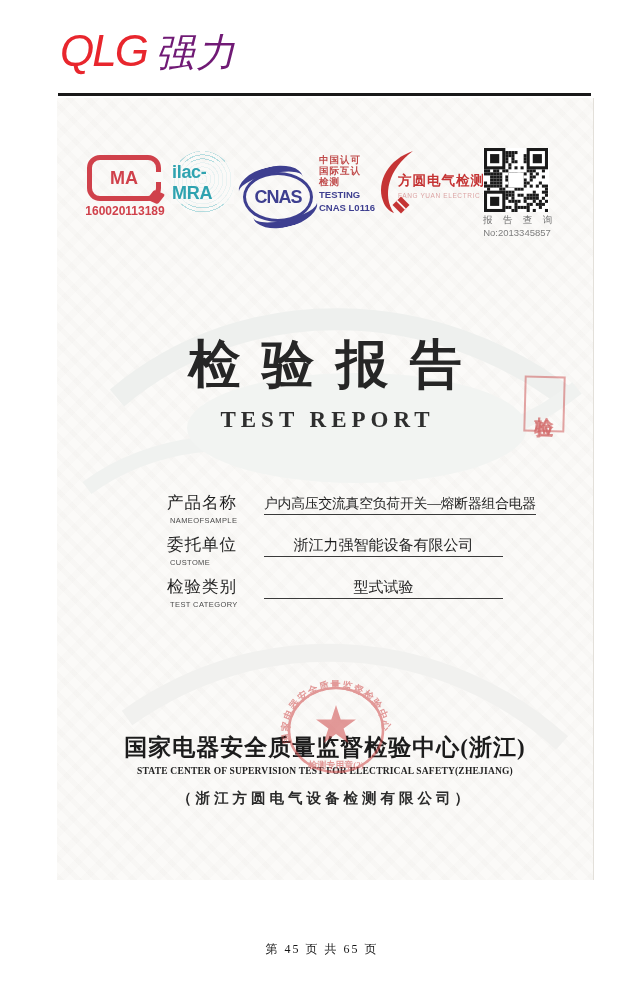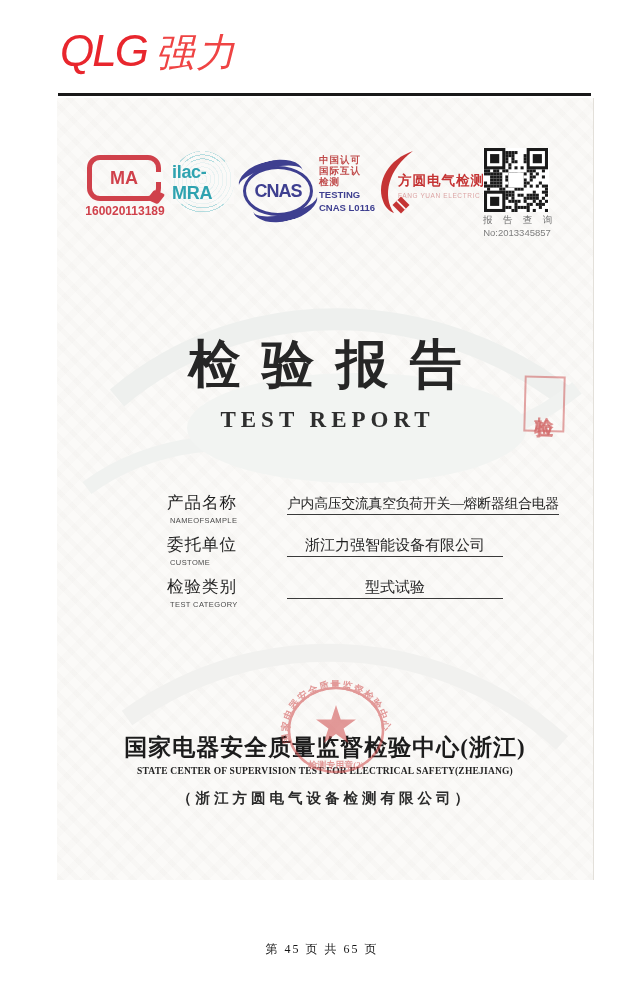--- a/index.html
+++ b/index.html
@@ -4,21 +4,21 @@
 <style>
   * { margin:0; padding:0; box-sizing:border-box; }
   html,body { width:644px; height:1000px; background:#ffffff; overflow:hidden;
     font-family:"Liberation Serif","DejaVu Serif",serif; }
   .canvas { position:relative; width:644px; height:1000px; background:#fff; }
 
   
   .brand { position:absolute; left:60px; top:26px; display:flex; align-items:baseline;
     font-family:"Liberation Sans","DejaVu Sans",sans-serif; font-style:italic; font-weight:400; }
   .brand .latin { color:#e8262d; font-size:44px; letter-spacing:-2px; }
-  .brand .cn { color:#ef4444; font-size:39px; margin-left:8px; letter-spacing:2px; }
+  .brand .cn { color:#701a75; font-size:39px; margin-left:8px; letter-spacing:2px; }
   .hrule { position:absolute; left:58px; top:93px; width:533px; height:3px; background:#191919; }
 
   
   .paper { position:absolute; left:57px; top:98px; width:537px; height:782px;
     background-color:#fbfaf8;
     background-image:
       repeating-linear-gradient(45deg, rgba(120,112,100,0.022) 0 5px, rgba(0,0,0,0) 5px 13px),
       repeating-linear-gradient(-45deg, rgba(120,112,100,0.016) 0 7px, rgba(0,0,0,0) 7px 17px);
     border-right:1px solid #e3e0da; }
   .wm { position:absolute; left:0; top:0; z-index:0; }
@@ -35,21 +35,21 @@
   .cma-num { position:absolute; left:22px; top:106px; width:92px; text-align:center;
     color:#d0414b; font-size:12px; font-weight:700; font-family:"Liberation Sans",sans-serif; }
 
   .ilac { position:absolute; left:114px; top:53px; width:63px; height:63px; border-radius:50%;
     background:repeating-radial-gradient(circle at 50% 45%, rgba(69,176,188,0.38) 0 1px, rgba(0,0,0,0) 1px 4px);
     display:flex; align-items:center; justify-content:center; }
   .ilac span { color:#2fa3b0; font-weight:700; font-size:18px; font-family:"Liberation Sans",sans-serif;
     background:rgba(251,250,248,0.75); padding:0 1px; letter-spacing:-0.3px; }
 
   .cnas-wrap { position:absolute; left:186px; top:56px; width:180px; height:62px; }
-  .cnas-ellipse { position:absolute; left:0; top:12px; width:70px; height:50px;
+  .cnas-ellipse { position:absolute; left:0; top:18px; width:70px; height:50px;
     border:3px solid #3e3f90; border-radius:50%; display:flex; align-items:center; justify-content:center; }
   .cnas-ellipse::before { content:""; position:absolute; left:-8px; top:-8px; width:66px; height:28px;
     border-top:7px solid #3e3f90; border-radius:50%; transform:rotate(-14deg); }
   .cnas-ellipse::after { content:""; position:absolute; right:-8px; bottom:-8px; width:66px; height:28px;
     border-bottom:7px solid #3e3f90; border-radius:50%; transform:rotate(-14deg); }
   .cnas-ellipse span { color:#3e3f90; font-weight:900; font-size:18px; letter-spacing:-1px;
     font-family:"Liberation Sans",sans-serif; }
   .cnas-side { position:absolute; left:76px; top:0; font-family:"Liberation Sans",sans-serif; }
   .cnas-side .rl { color:#c04b4b; font-size:9.5px; font-weight:700; line-height:11px; letter-spacing:1px; }
   .cnas-side .nl { color:#3e3f90; font-size:9.5px; font-weight:700; line-height:11px; margin-top:2px; }
@@ -75,21 +75,21 @@
   
   .seal-square { position:absolute; left:467px; top:278px; width:41px; height:56px;
     border:2px solid rgba(205,85,85,0.65); transform:rotate(1.5deg); display:flex;
     align-items:center; justify-content:center; opacity:0.8; }
   .seal-square span { writing-mode:vertical-rl; color:rgba(200,70,70,0.75); font-size:19px;
     font-weight:700; letter-spacing:2px; }
 
   
   .fields { position:absolute; left:110px; top:394px; width:336px; }
   .frow { margin-bottom:9px; }
-  .fline { display:flex; align-items:baseline;gap:23px; }
+  .fline { display:flex; align-items:baseline; }
   .flabel { font-size:16.5px; color:#1f1f1f; letter-spacing:1px; white-space:nowrap; }
   .fvalue { flex:1; text-align:center; border-bottom:1.5px solid #3a3a3a; font-size:15px;
     color:#1f1f1f; padding-bottom:1px; white-space:nowrap;margin-left:27px; }
   .frow:first-child .fvalue { font-size:13.8px; letter-spacing:-0.2px; }
   .fsub { font-size:7.5px; color:#4a4a4a; font-family:"Liberation Sans",sans-serif;
     letter-spacing:0.4px; margin:1px 0 0 3px; }
 
   
   .org-block { position:absolute; left:0; top:634px; width:100%; text-align:center; }
   .org-cn { font-size:23px; font-weight:700; color:#1c1c1c; letter-spacing:1px; white-space:nowrap; }

